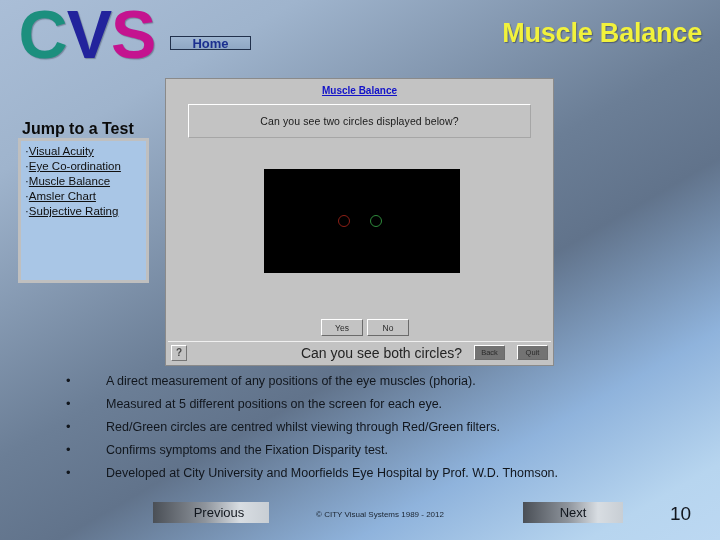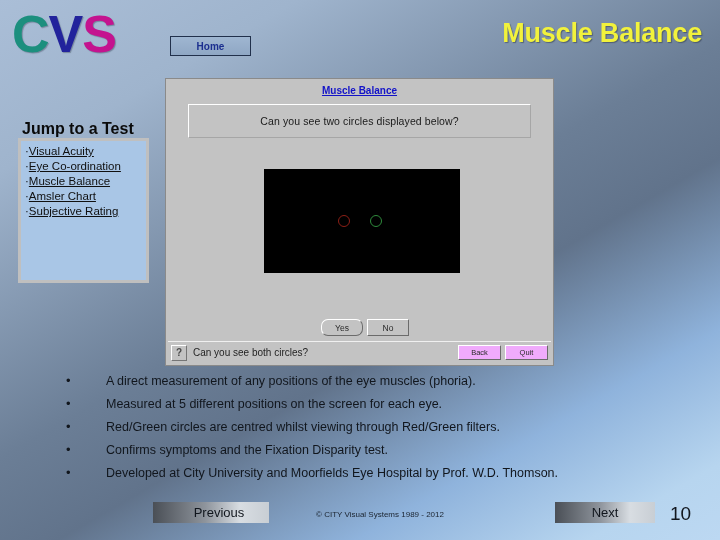--- a/index.html
+++ b/index.html
@@ -23,51 +23,52 @@
   
   #logo {
     position: absolute;
     left: 12px;
     top: 8px;
     width: 150px;
     height: 70px;
   }
   #logo-wordmark {
     font-family: "Liberation Sans", sans-serif;
-    font-size: 52px;
+    font-size: 68px;
     font-weight: bold;
     line-height: 52px;
     letter-spacing: -1px;
     white-space: nowrap;
     text-shadow: 1px 1px 1px rgba(60,70,90,0.45);
+    text-align: center;
   }
   .lg-c { color: #1c8f7e; }
   .lg-v { color: #22239c; }
   .lg-s { color: #c4138f; }
   #logo-sub {
     font-family: "Liberation Sans", sans-serif;
     font-size: 11.5px;
     font-weight: bold;
     color: #171717;
     margin-top: -2px;
     letter-spacing: -0.2px;
     white-space: nowrap;
   }
 
   
   #home-button {
     position: absolute;
     left: 170px;
     top: 36px;
     width: 81px;
-    height: 20px;
+    height: 14px;
     border: 1px solid #21304b;
     background: linear-gradient(180deg, #9fb6d1 0%, #8fa7c4 100%);
     color: #1b2f8f;
-    font-size: 10px;
+    font-size: 13px;
     font-weight: bold;
     display: flex;
     align-items: center;
     justify-content: center;
     box-sizing: border-box;
     cursor: pointer;
   }
 
   
   #slide-title {
@@ -192,21 +193,21 @@
     border-right-color: #6b6b6b;
     border-bottom-color: #6b6b6b;
     box-sizing: border-box;
     font-size: 8.5px;
     color: #2a2a2a;
     display: flex;
     align-items: center;
     justify-content: center;
     cursor: pointer;
   }
-  #button-yes { left: 155px; border-radius: 7px; }
+  #button-yes { left: 155px; }
   #button-no { left: 201px; }
   #status-bar {
     position: absolute;
     left: 2px;
     right: 2px;
     bottom: 2px;
     height: 22px;
     background: #c3c3c3;
     border-top: 1px solid #f0f0f0;
     display: flex;
@@ -224,39 +225,40 @@
     display: flex;
     align-items: center;
     justify-content: center;
     font-size: 10px;
     font-weight: bold;
     color: #4a4a4a;
     cursor: pointer;
   }
   #status-text {
     flex: 1;
-    font-size: 10px;
+    font-size: 14px;
     color: #242424;
     margin-left: 6px;
     white-space: nowrap;
+    text-align: right;
   }
   .nav-button {
-    width: 43px;
+    width: 31px;
     height: 15px;
-    background: #f0abfc;
+    background: #737373;
     border: 1px solid #ffffff;
     border-right-color: #6b6b6b;
     border-bottom-color: #6b6b6b;
     box-sizing: border-box;
     font-size: 7.5px;
     color: #2a2a2a;
     display: flex;
     align-items: center;
     justify-content: center;
-    margin-left: 4px;
+    margin-left: 12px;
     cursor: pointer;
   }
 
   
   #bullets {
     position: absolute;
     left: 58px;
     top: 372px;
     width: 620px;
   }
@@ -288,21 +290,21 @@
     height: 21px;
     background: linear-gradient(90deg, #4a4f56 0%, #8e949c 45%, #d8dde2 75%, #c8ced4 100%);
     color: #11161d;
     font-size: 13px;
     display: flex;
     align-items: center;
     justify-content: center;
     cursor: pointer;
   }
   #previous-button { left: 153px; top: 502px; padding-left: 16px; }
-  #next-button { left: 523px; top: 502px; margin-left: 32px; }
+  #next-button { left: 523px; top: 502px; }
   #copyright {
     position: absolute;
     left: 300px;
     top: 510px;
     width: 160px;
     text-align: center;
     font-size: 8px;
     color: #1b2430;
     white-space: nowrap;
   }

